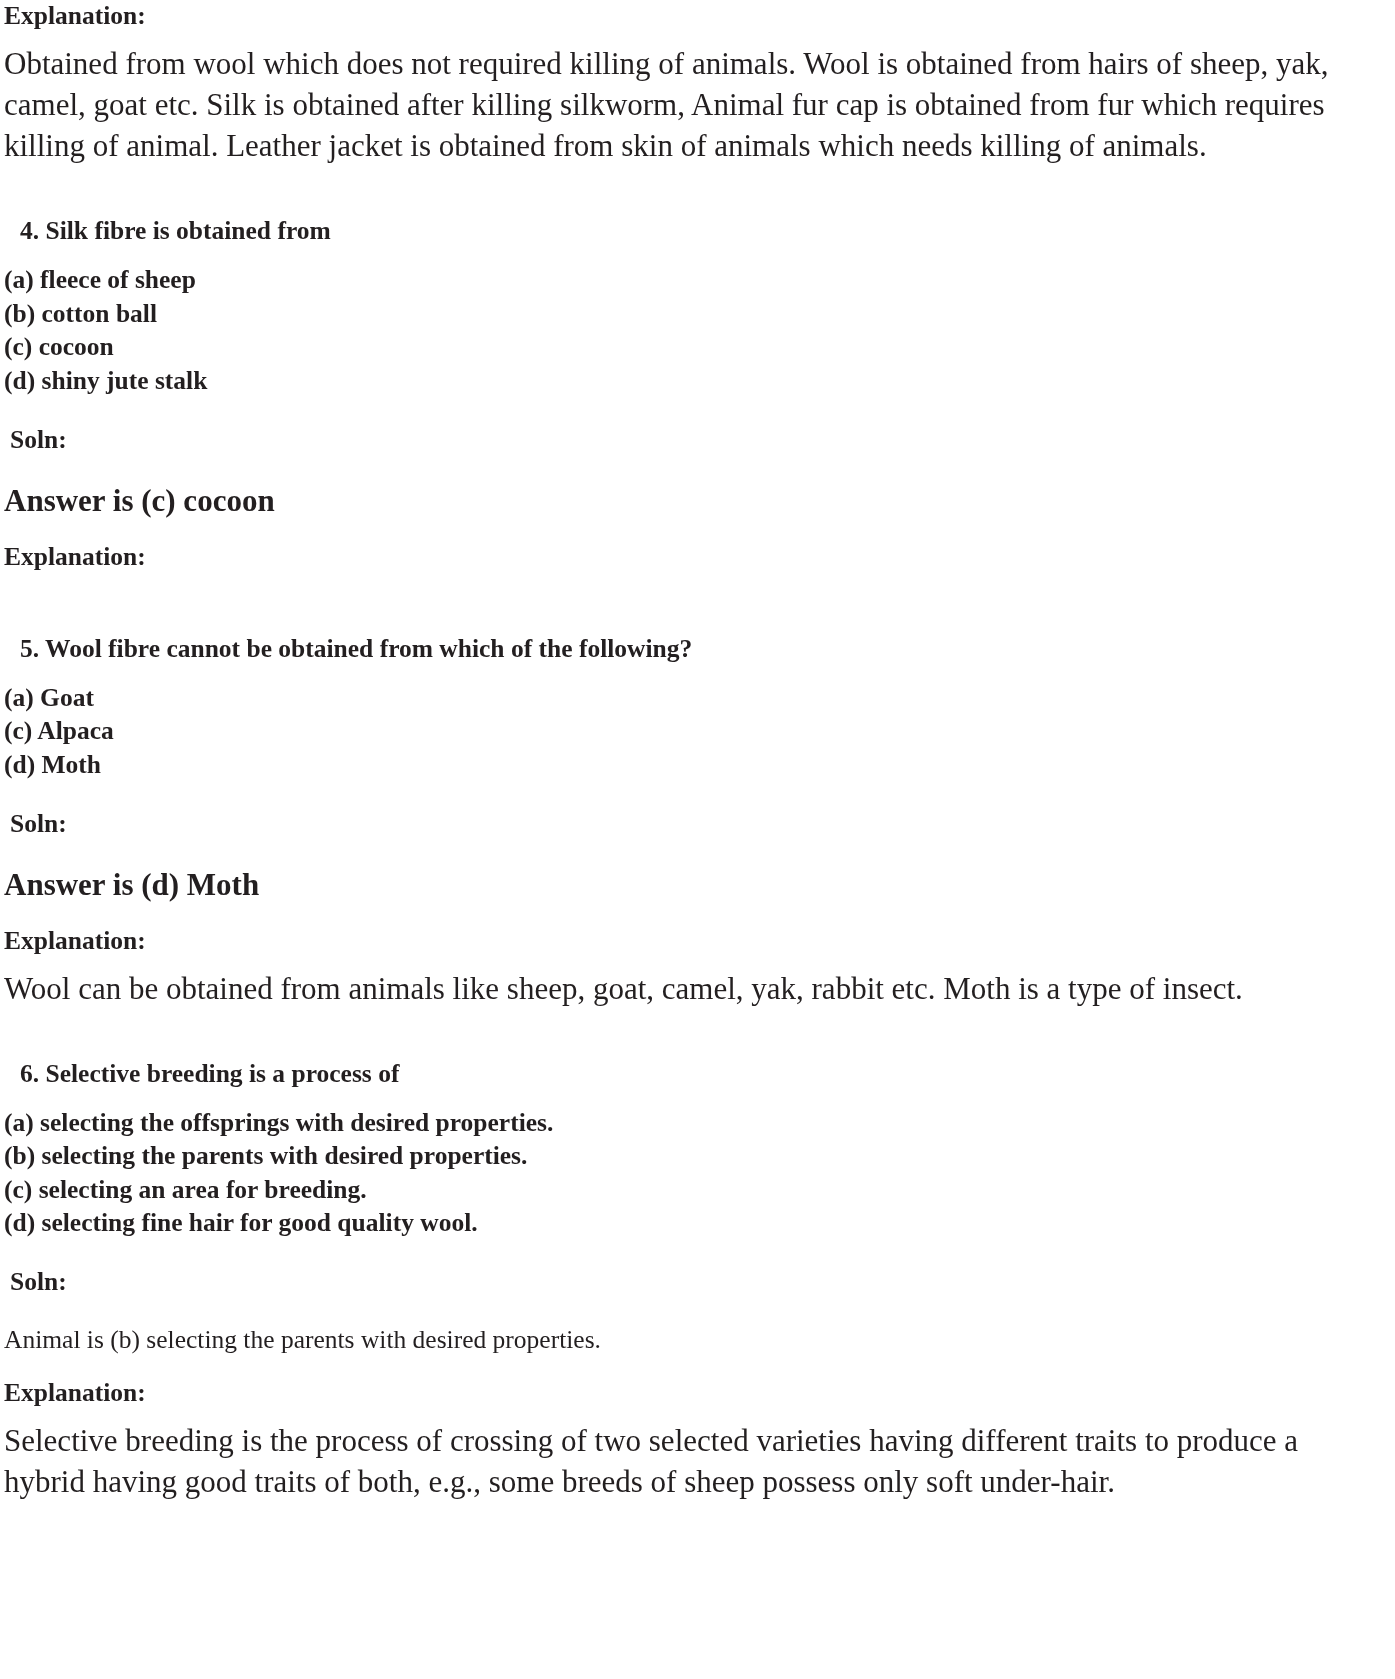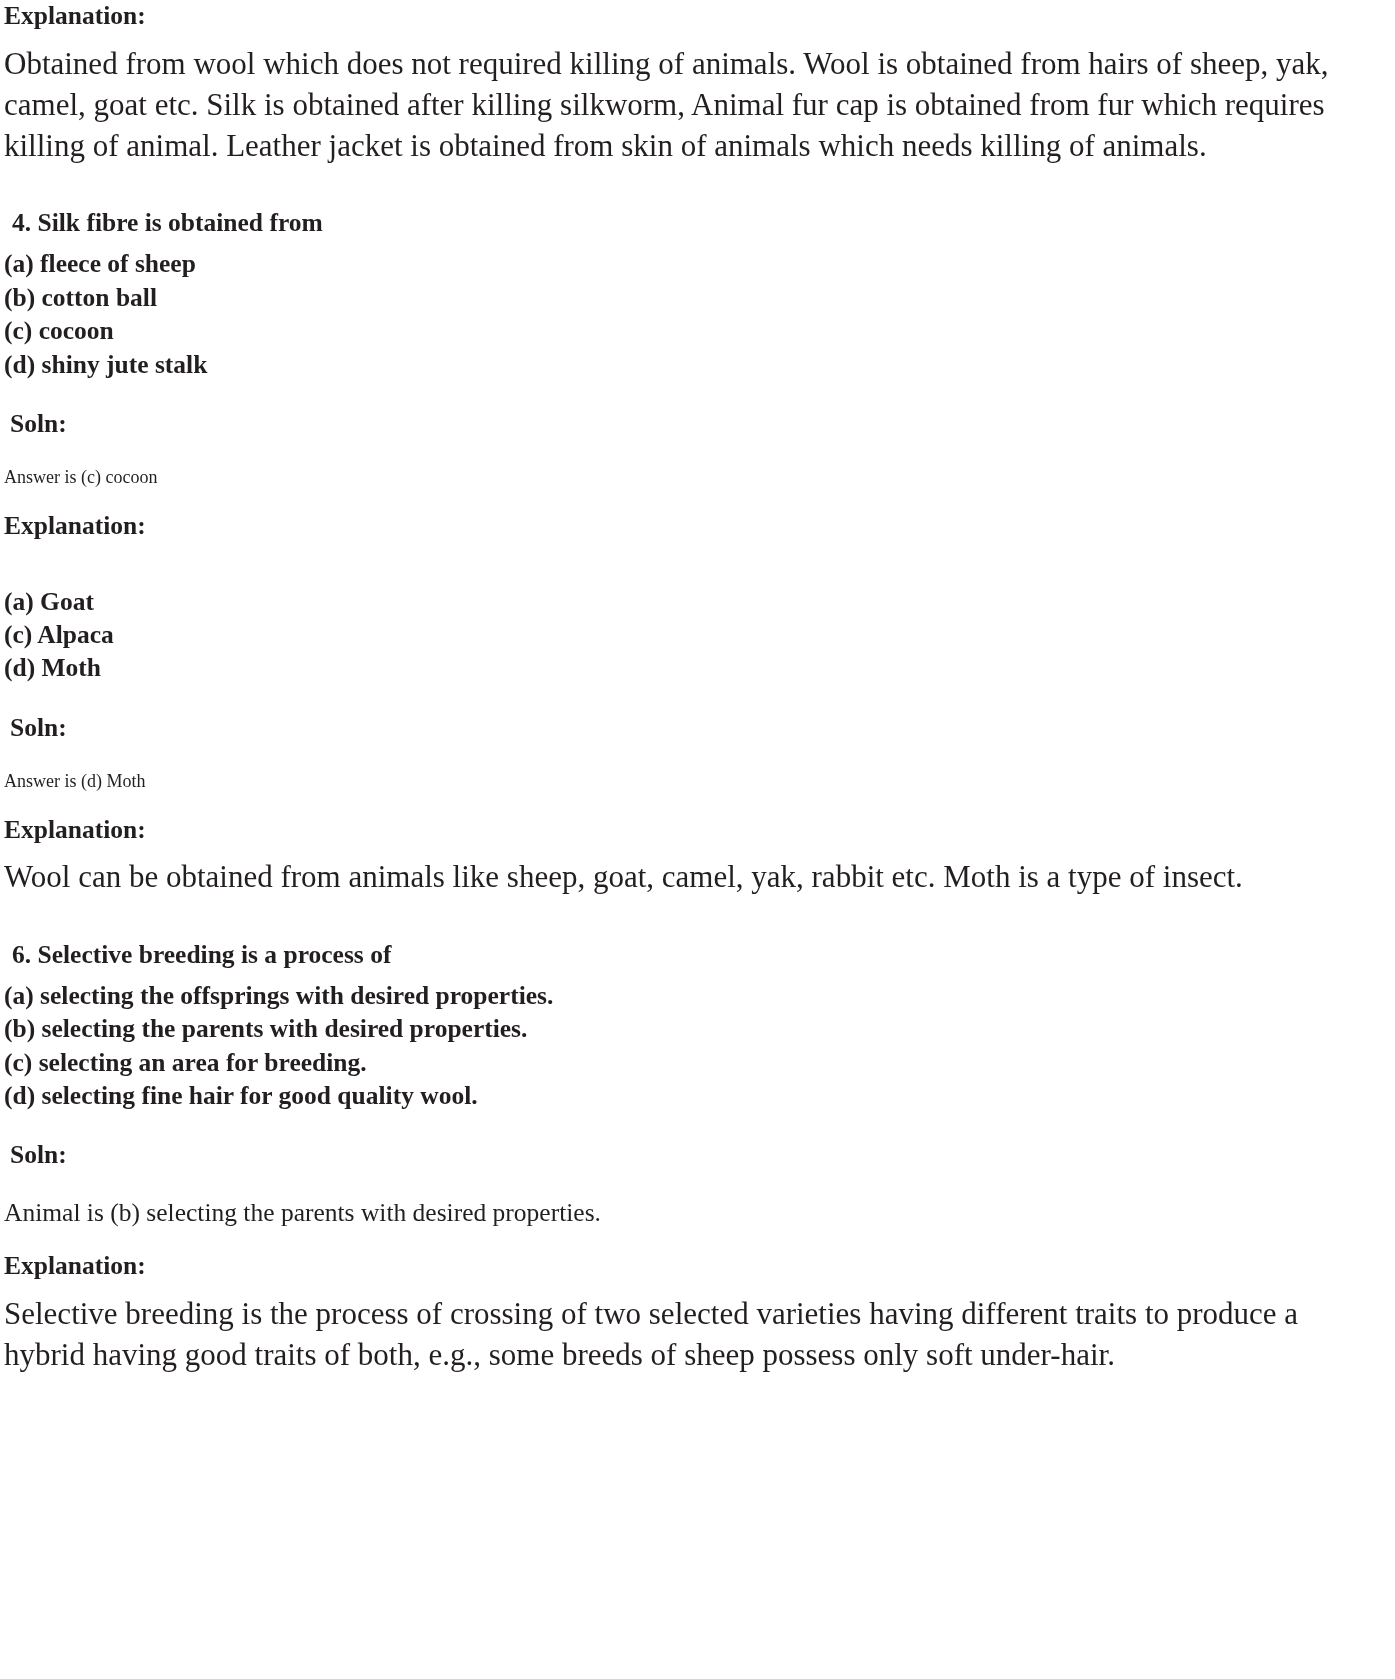--- a/index.html
+++ b/index.html
@@ -32,36 +32,36 @@
     line-height: 1.33;
     margin: 0;
     text-align: left;
   }
   .gap-lg { height: 32px; }
   .gap-md { height: 22px; }
   .q-title {
     font-weight: bold;
     font-size: 25.5px;
     line-height: 1.30;
-    margin: 8px;
+    margin: 16px;
   }
   .opt {
     font-weight: bold;
     font-size: 25.5px;
     line-height: 1.31;
     margin: 0;
   }
   .soln {
     font-weight: bold;
     font-size: 25.5px;
     margin: 6px;
   }
   .answer {
-    font-weight: normal;
-    font-size: 18px;
+    font-weight: bold;
+    font-size: 31px;
     margin: 0;
   }
   .answer-plain {
     font-size: 25.5px;
     margin: 0;
   }
 </style>
 </head>
 <body>
 
@@ -87,20 +87,21 @@
     <div class="gap-md"></div>
     <div class="answer">Answer is (c) cocoon</div>
 
     <div class="gap-md"></div>
     <div class="heading">Explanation:</div>
   </div>
 
   <div class="gap-lg"></div>
 
   <div class="block">
+    <div class="q-title">5. Wool fibre cannot be obtained from which of the following?</div>
     <div class="opt">(a) Goat</div>
     <div class="opt">(c) Alpaca</div>
     <div class="opt">(d) Moth</div>
 
     <div class="gap-md"></div>
     <div class="soln">Soln:</div>
 
     <div class="gap-md"></div>
     <div class="answer">Answer is (d) Moth</div>
 

